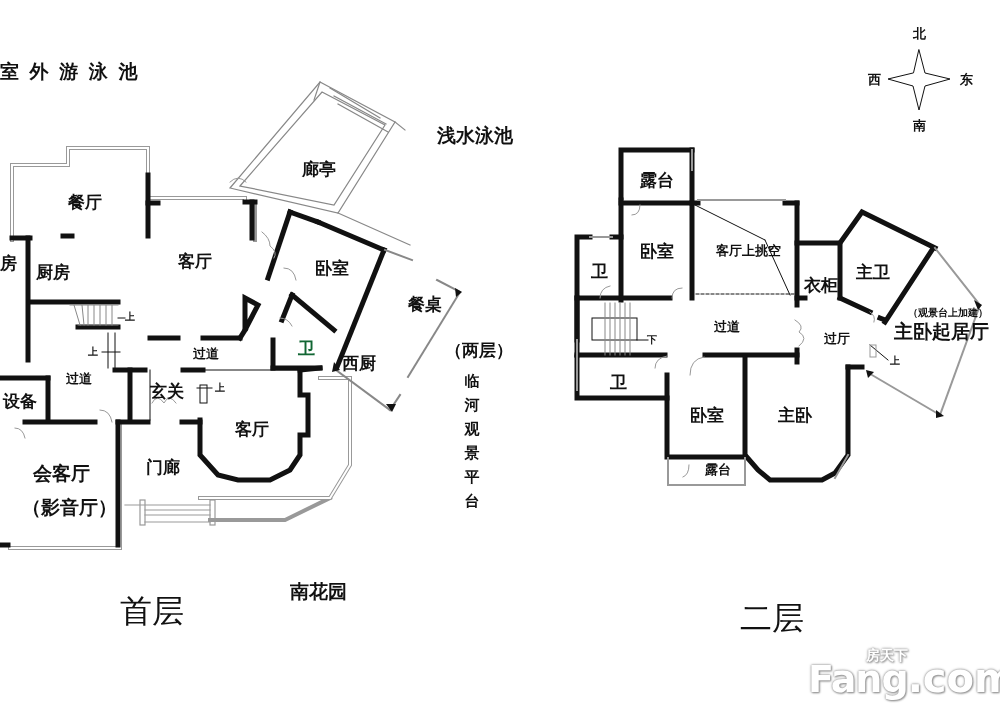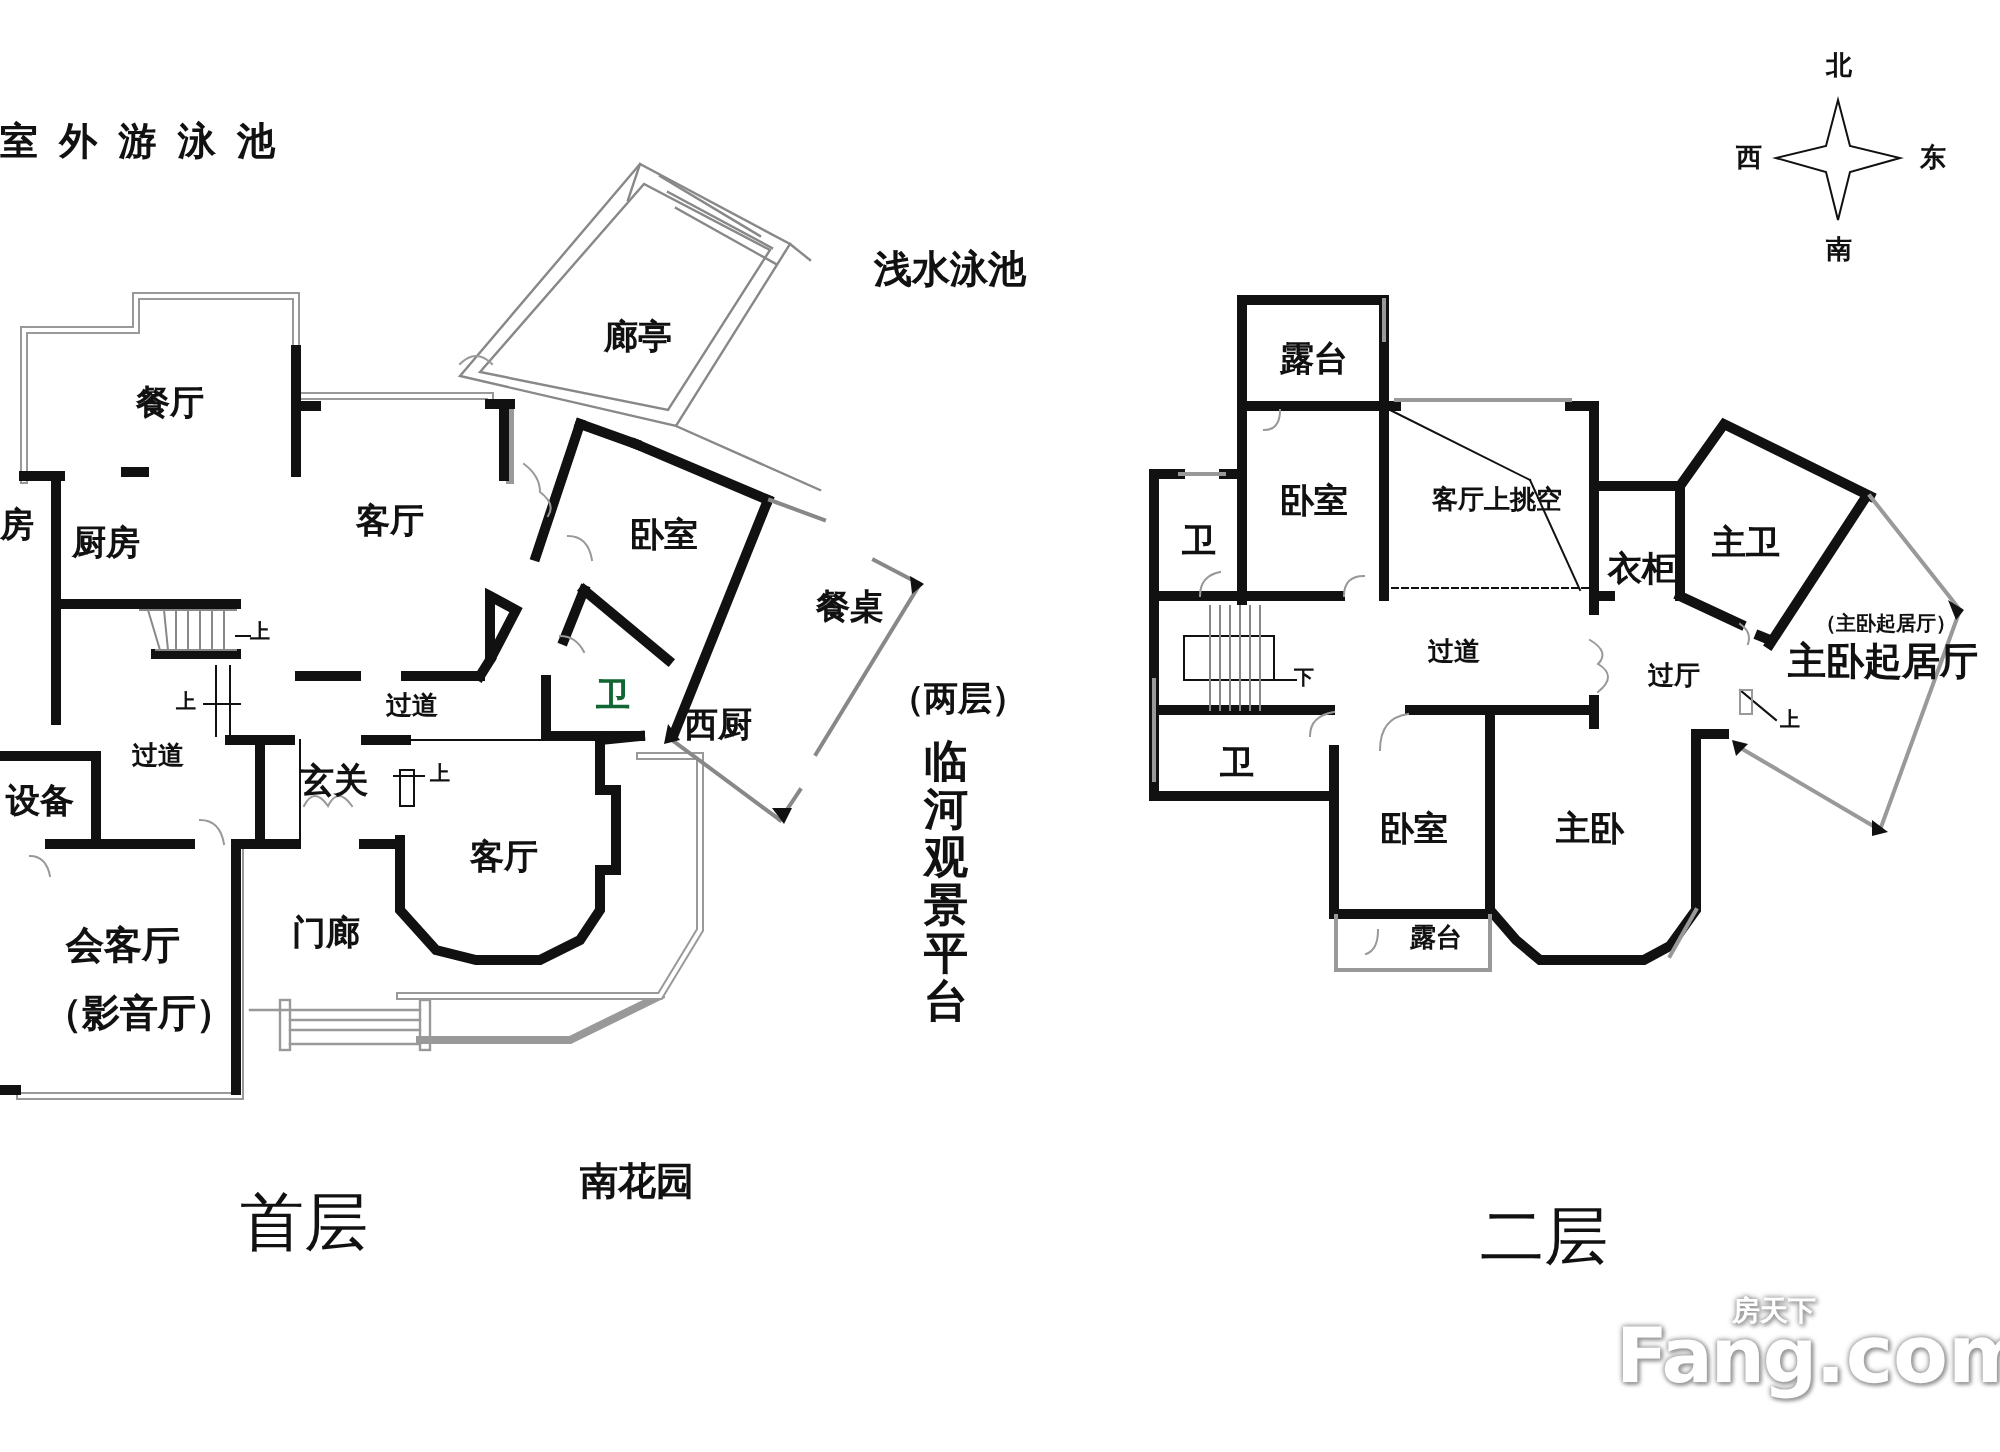--- a/index.html
+++ b/index.html
@@ -5,21 +5,21 @@
   html, body { margin: 0; padding: 0; background: #ffffff; }
   body { width: 1000px; height: 726px; position: relative; overflow: hidden;
          font-family: "DejaVu Sans", "Liberation Sans", sans-serif; color: #111; }
   svg.plan { position: absolute; left: 0; top: 0; }
   .lbl { position: absolute; white-space: nowrap; font-size: 17px; line-height: 1; color: #111; font-family: "DejaVu Serif", "Liberation Serif", serif; font-weight: bold; }
   .lbl.small { font-size: 13px; }
   .lbl.tiny { font-size: 10px; }
   .lbl.mid { font-size: 19px; }
   .lbl.big { font-size: 32px; font-weight: normal; }
   .lbl.green { color: #163; }
-  .vert { position: absolute; font-size: 22px; font-weight: bold; line-height: 24px; width: 20px; text-align: center; font-family: "DejaVu Serif", "Liberation Serif", serif; }
+  .vert { position: absolute; font-size: 15px; font-weight: bold; line-height: 24px; width: 20px; text-align: center; font-family: "DejaVu Serif", "Liberation Serif", serif; }
   .wm { position: absolute; left: 808px; top: 655px; color: #fff; font-weight: bold; font-family: "DejaVu Sans", sans-serif;
         text-shadow: 0 0 2px #999, 0 0 3px #aaa, 1px 1px 2px #888; }
   .wm .big { font-size: 38px; letter-spacing: -1px; }
   .wm .sub { position: absolute; left: 58px; top: -8px; font-size: 14px; }
   .wm .com { font-size: 40px; }
 </style>
 </head>
 <body>
 
 <svg class="plan" width="1000" height="726" viewBox="0 0 1000 726">
@@ -279,21 +279,21 @@
 <div class="lbl" style="left:804px;top:277px;">衣柜</div>
 <div class="lbl" style="left:856px;top:264px;">主卫</div>
 <div class="lbl" style="left:591px;top:263px;">卫</div>
 <div class="lbl small" style="left:714px;top:320px;">过道</div>
 <div class="lbl small" style="left:824px;top:332px;">过厅</div>
 <div class="lbl tiny" style="left:647px;top:335px;">下</div>
 <div class="lbl" style="left:610px;top:374px;">卫</div>
 <div class="lbl" style="left:690px;top:407px;">卧室</div>
 <div class="lbl" style="left:778px;top:407px;">主卧</div>
 <div class="lbl small" style="left:705px;top:463px;">露台</div>
-<div class="lbl tiny" style="left:908px;top:308px;">（主卧起居厅）</div>
+<div class="lbl tiny" style="left:908px;top:308px;">（观景台上加建）</div>
 <div class="lbl mid" style="left:894px;top:322px;">主卧起居厅</div>
 <div class="lbl tiny" style="left:890px;top:356px;">上</div>
 <div class="lbl big" style="left:740px;top:582px;margin-top:20px;">二层</div>
 
 <div class="lbl small" style="left:913px;top:27px;">北</div>
 <div class="lbl small" style="left:913px;top:119px;">南</div>
 <div class="lbl small" style="left:960px;top:73px;">东</div>
 <div class="lbl small" style="left:868px;top:73px;">西</div>
 
 <div class="wm">

